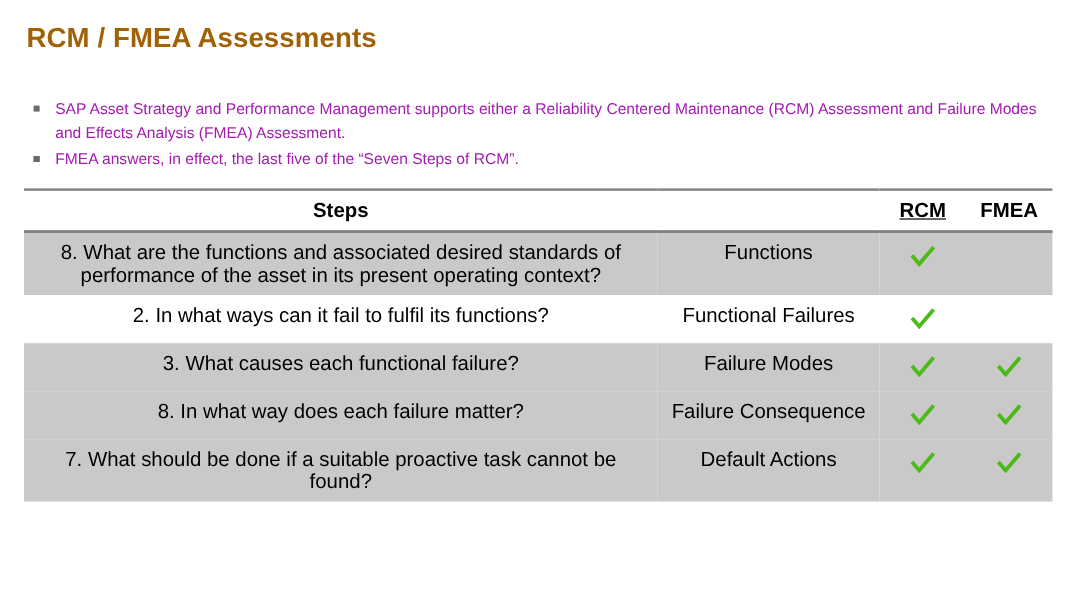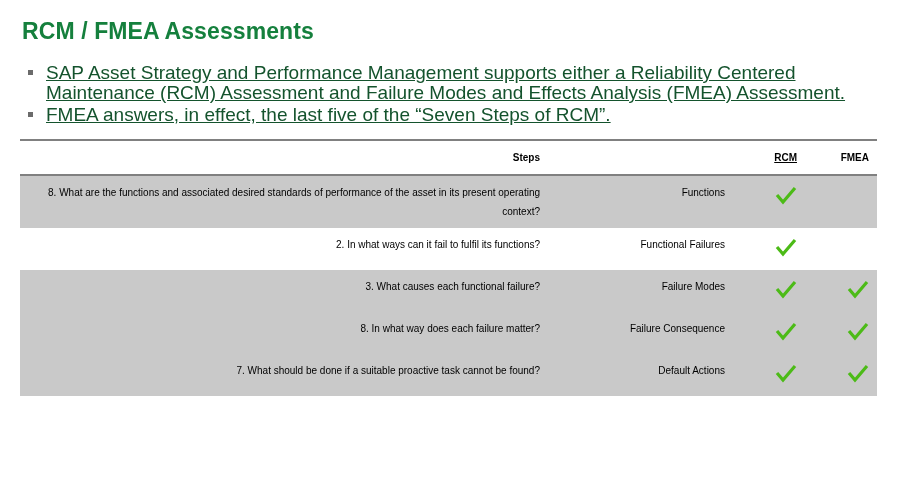--- a/index.html
+++ b/index.html
@@ -17,57 +17,56 @@
   .slide {
     position: relative;
     width: 897px;
     height: 503px;
     box-sizing: border-box;
     padding: 18px 20px 0 20px;
   }
   .slide-title {
     font-size: 23px;
     font-weight: bold;
-    color: #15803d;
+    color: #a16207;
     letter-spacing: 0.1px;
-    margin: 0 0 18px 2px;
+    margin: 0 0 36px 2px;
   }
   .bullets {
     margin: 0 0 14px 0;
     padding: 0;
     list-style: none;
   }
   .bullets li {
     position: relative;
     padding-left: 26px;
-    font-size: 19px;
+    font-size: 13px;
     line-height: 20px;
-    color: #14532d;
+    color: #a21caf;
     margin-bottom: 2px;
-    text-decoration: underline;
   }
   .bullets li .marker {
     position: absolute;
     left: 8px;
     top: 7px;
     width: 5px;
     height: 5px;
     background: #6b6b6b;
   }
   table.steps-table {
     width: 857px;
     border-collapse: collapse;
     table-layout: fixed;
     margin-top: 6px;
   }
   table.steps-table th,
   table.steps-table td {
-    text-align: right;
+    text-align: center;
     vertical-align: top;
-    font-size: 10px;
+    font-size: 17px;
     line-height: 19px;
     padding: 7px 8px 7px 8px;
   }
   thead th {
     font-weight: bold;
     font-size: 14.6px;
     padding-top: 5px;
     padding-bottom: 5px;
     border-top: 2.5px solid #808080;
     border-bottom: 2.5px solid #808080;

